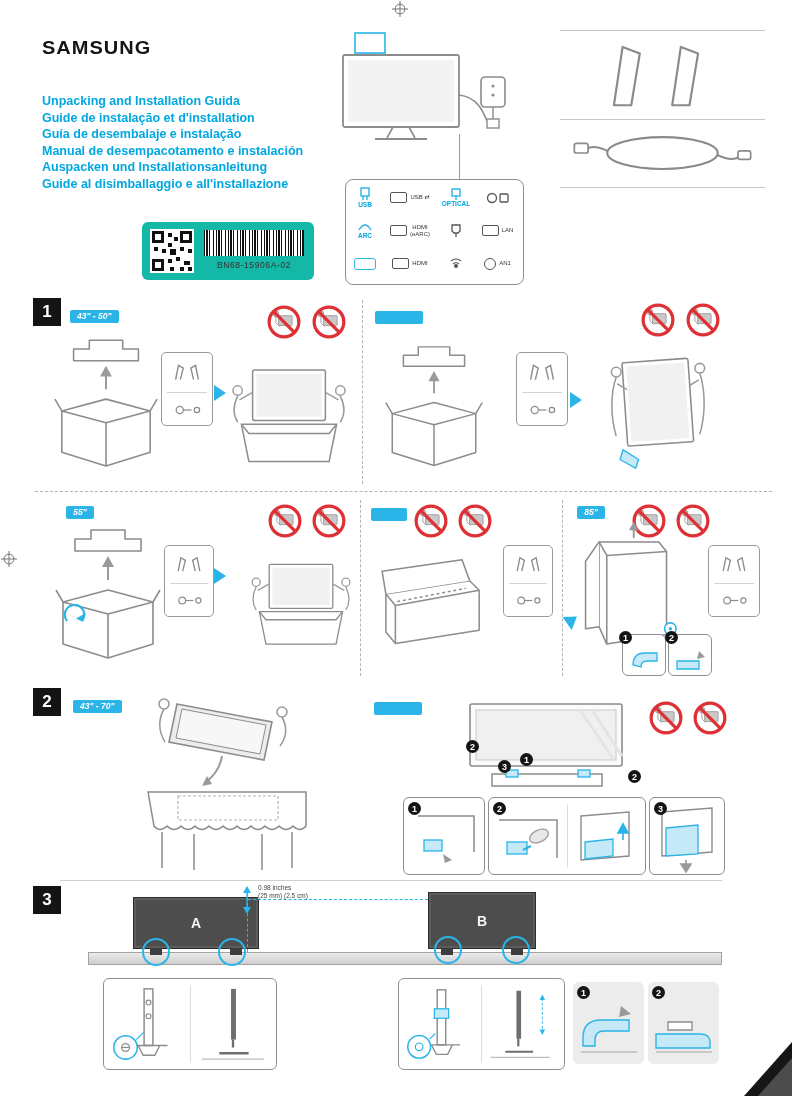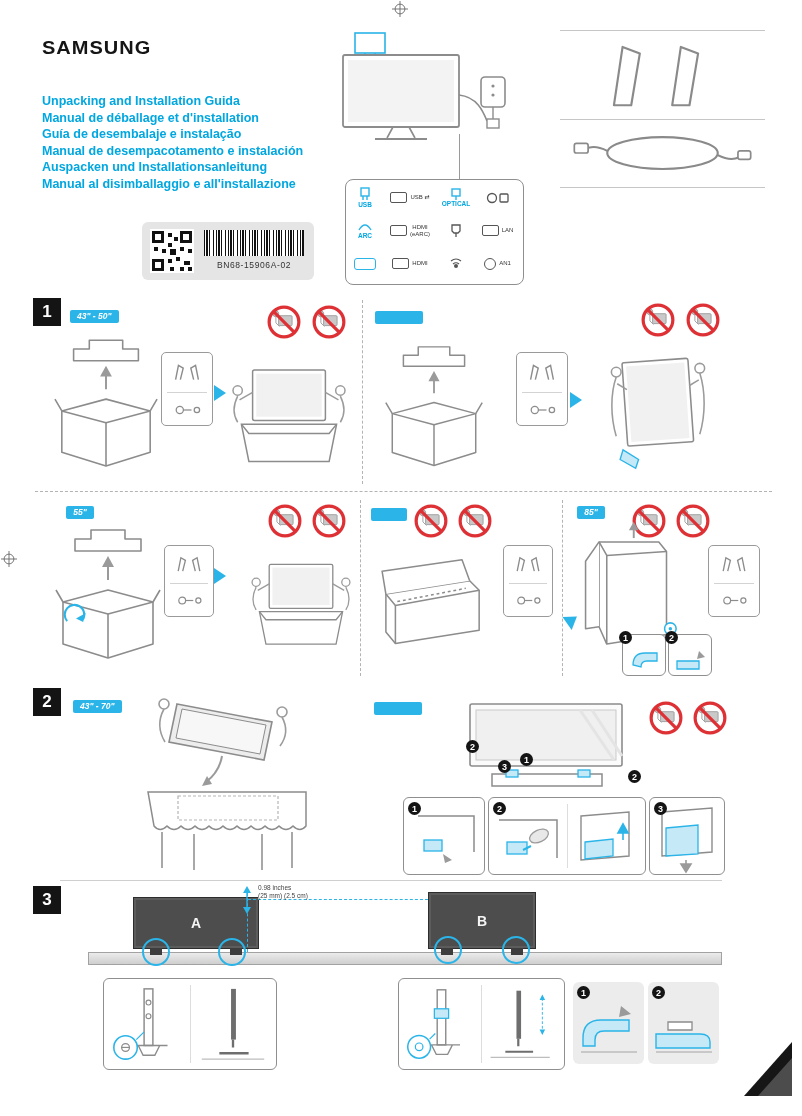--- a/index.html
+++ b/index.html
@@ -2,21 +2,21 @@
 <html><head>
 <meta charset="utf-8">
 <style>
   html,body{margin:0;padding:0;background:#e8e8e8;}
   .page{position:relative;width:802px;height:1116px;background:#ffffff;overflow:hidden;
         font-family:"Liberation Sans", sans-serif;color:#222;}
   .abs{position:absolute;}
   
   .brand{font-size:20px;font-weight:800;letter-spacing:1px;color:#151515;transform:scaleY(.95);}
   .titles div{font-size:12.5px;font-weight:bold;color:#00a7e0;line-height:16.5px;white-space:nowrap;}
-  .codebox{background:#e5e5e5;border-radius:6px;}
+  .codebox{background:#14b8a6;border-radius:6px;}
   .barcode{background:repeating-linear-gradient(90deg,#111 0 1px,#fff 1px 2px,#111 2px 4px,#fff 4px 5px,#111 5px 6px,#fff 6px 9px,#111 9px 10px,#fff 10px 12px);}
   .partnum{font-size:8.5px;color:#333;letter-spacing:.6px;text-align:center;}
   
   .portsbox{border:1px solid #8f8f8f;border-radius:8px;display:grid;
             grid-template-columns:36px 54px 38px 45px;grid-auto-rows:33px;align-items:center;justify-items:center;padding:1px;}
   .pcell{display:flex;flex-direction:column;align-items:center;justify-content:center;gap:1px;width:100%;height:100%;}
   .pcell.row{flex-direction:row;gap:3px;}
   .plabel{font-size:6px;color:#333;line-height:6.5px;text-align:center;}
   .plabel.cy{color:#00a7e0;font-weight:bold;font-size:6.5px;}
   .port{width:15px;height:9px;border:1.5px solid #555;border-radius:2px;background:#fff;}
@@ -188,25 +188,25 @@
       <use href="#sym-regmark"></use>
     </svg>
   <svg class="abs" style="left:1px;top:551px;width:16px;height:16px">
       <use href="#sym-regmark"></use>
     </svg>
 
   <div class="abs brand" style="left:42px;top:36px">SAMSUNG</div>
 
   <div class="abs titles" style="left:42px;top:93px">
     <div>Unpacking and Installation Guida</div>
-    <div>Manual de déballage et d'installation</div>
+    <div>Guide de instalação et d'installation</div>
     <div>Guía de desembalaje e instalação</div>
     <div>Manual de desempacotamento e instalación</div>
     <div>Auspacken und Installationsanleitung</div>
-    <div>Manual al disimballaggio e all'installazione</div>
+    <div>Guide al disimballaggio e all'installazione</div>
   </div>
 
   <div class="abs codebox" style="left:142px;top:222px;width:172px;height:58px">
     <svg class="abs" style="left:8px;top:7px;width:44px;height:44px" viewBox="0 0 44 44">
       <rect width="44" height="44" fill="#fff"></rect>
       <g fill="#111">
         <rect x="2" y="2" width="12" height="12"></rect>
           <rect x="30" y="2" width="12" height="12"></rect>
           <rect x="2" y="30" width="12" height="12"></rect>
         <rect x="5" y="5" width="6" height="6" fill="#fff"></rect>

